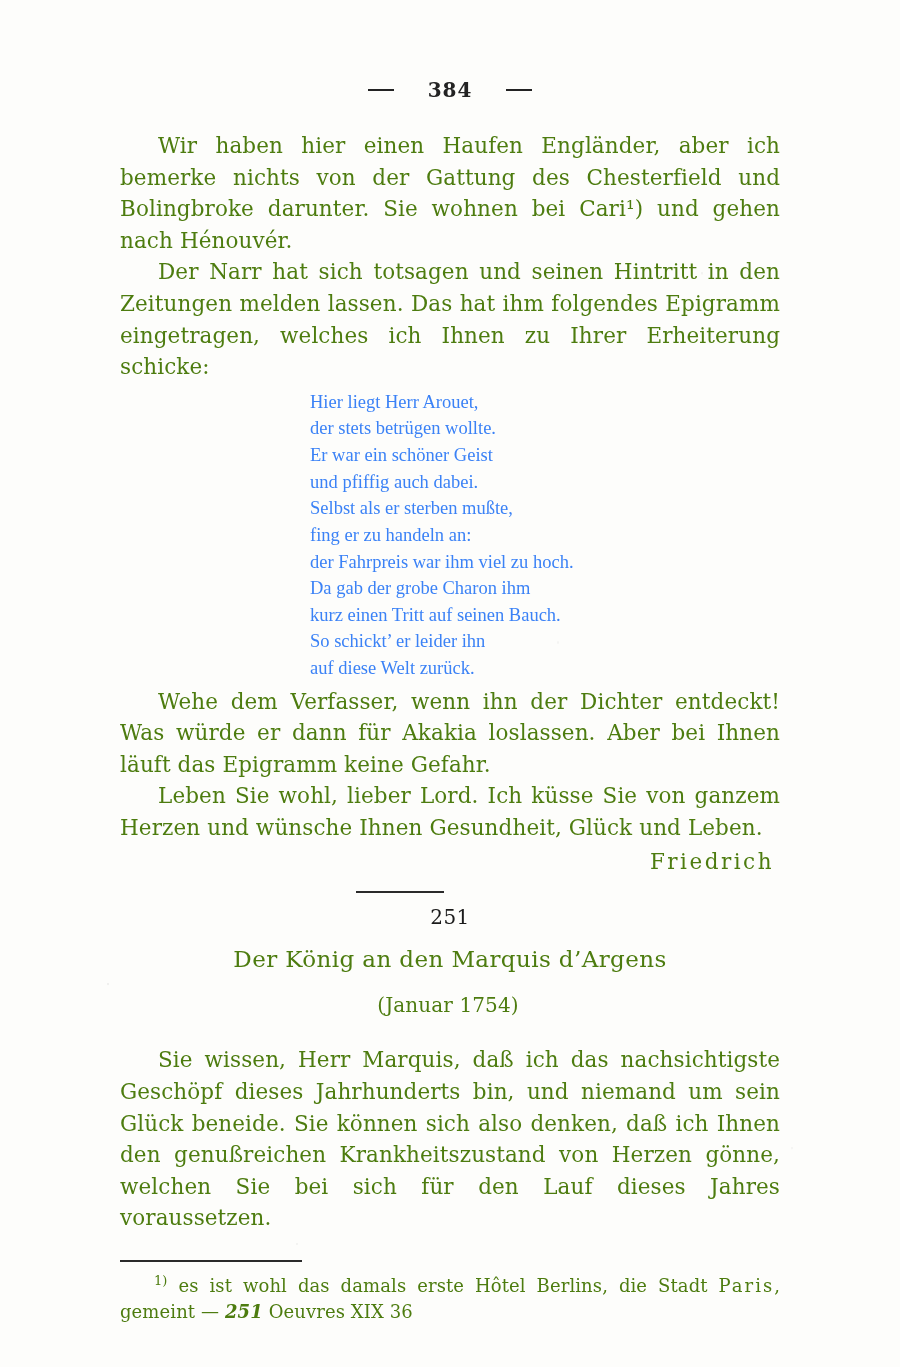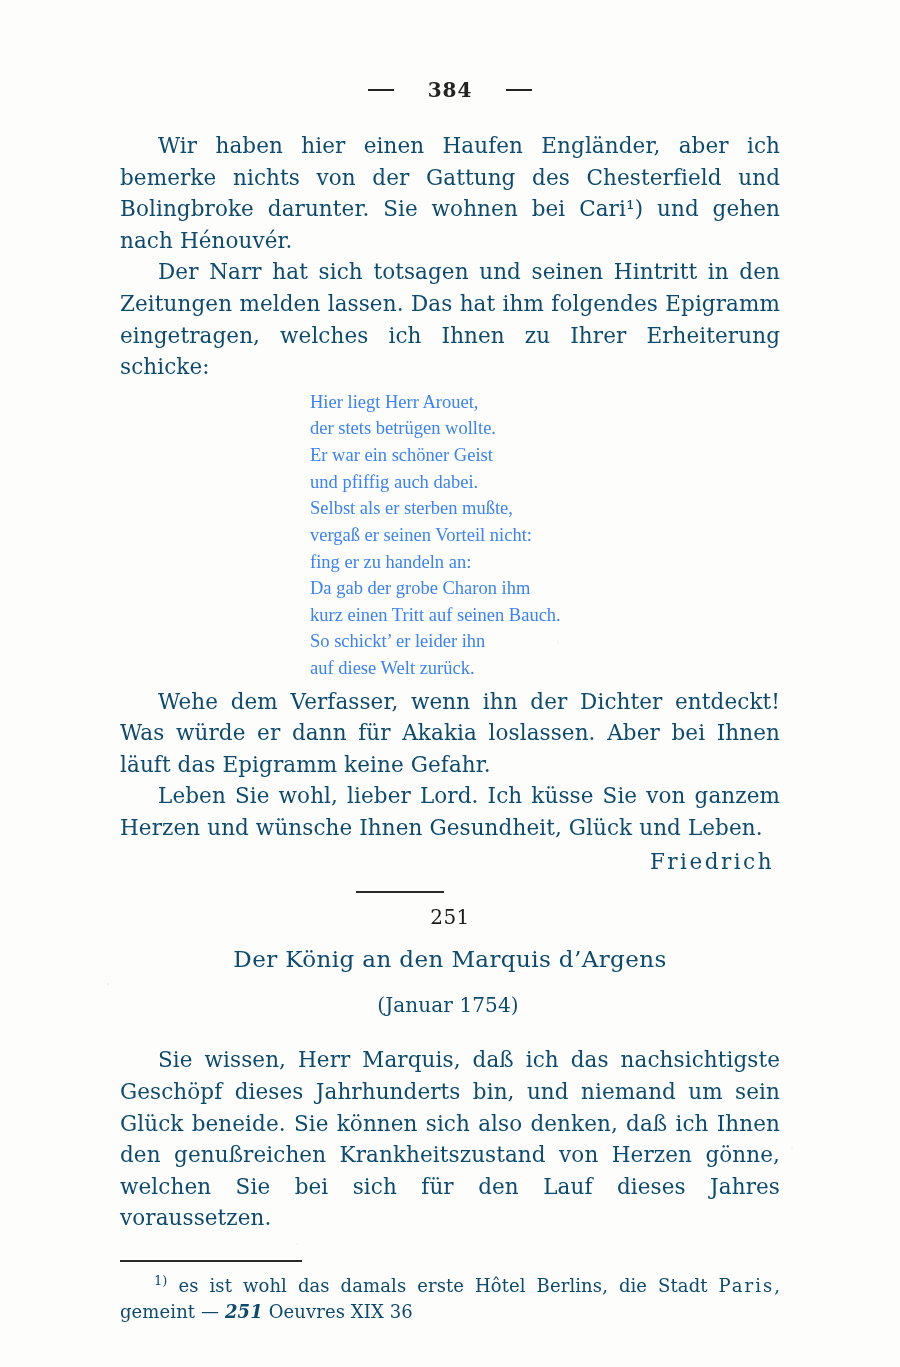--- a/index.html
+++ b/index.html
@@ -63,21 +63,21 @@
   }
   .folio { font-weight: 600; }
 
   
   .fraktur {
     font-family: "DejaVu Serif", serif;
     font-size: 21.5px;
     line-height: 1.47;
     text-align: justify;
     text-justify: inter-word;
-    color: #0c4a6e;
+    color: #4d7c0f;
     letter-spacing: 0.1px;
   }
   p.para {
     margin: 0;
     text-indent: 38px;
   }
   p.para + p.para { margin-top: 0px; }
 
   .body-block { margin-top: 28px; }
 
@@ -169,22 +169,22 @@
       <p class="para">Wir haben hier einen Haufen Engländer, aber ich bemerke nichts von der Gattung des Chesterfield und Bolingbroke darunter.  Sie wohnen bei Cari¹) und gehen nach Hénouvér.</p>
       <p class="para">Der Narr hat sich totsagen und seinen Hintritt in den Zeitungen melden lassen.  Das hat ihm folgendes Epigramm eingetragen, welches ich Ihnen zu Ihrer Erheiterung schicke:</p>
     </div>
 
     <div class="verse">
       <div class="line">Hier liegt Herr Arouet,</div>
       <div class="line">der stets betrügen wollte.</div>
       <div class="line">Er war ein schöner Geist</div>
       <div class="line">und pfiffig auch dabei.</div>
       <div class="line">Selbst als er sterben mußte,</div>
-      <div class="line">vergaß er seinen Vorteil nicht:</div>
       <div class="line">fing er zu handeln an:</div>
+      <div class="line">der Fahrpreis war ihm viel zu hoch.</div>
       <div class="line">Da gab der grobe Charon ihm</div>
       <div class="line">kurz einen Tritt auf seinen Bauch.</div>
       <div class="line">So schickt’ er leider ihn</div>
       <div class="line">auf diese Welt zurück.</div>
     </div>
 
     <div class="fraktur">
       <p class="para">Wehe dem Verfasser, wenn ihn der Dichter entdeckt! Was würde er dann für Akakia loslassen.  Aber bei Ihnen läuft das Epigramm keine Gefahr.</p>
       <p class="para">Leben Sie wohl, lieber Lord. Ich küsse Sie von ganzem Herzen und wünsche Ihnen Gesundheit, Glück und Leben.</p>
     </div>

